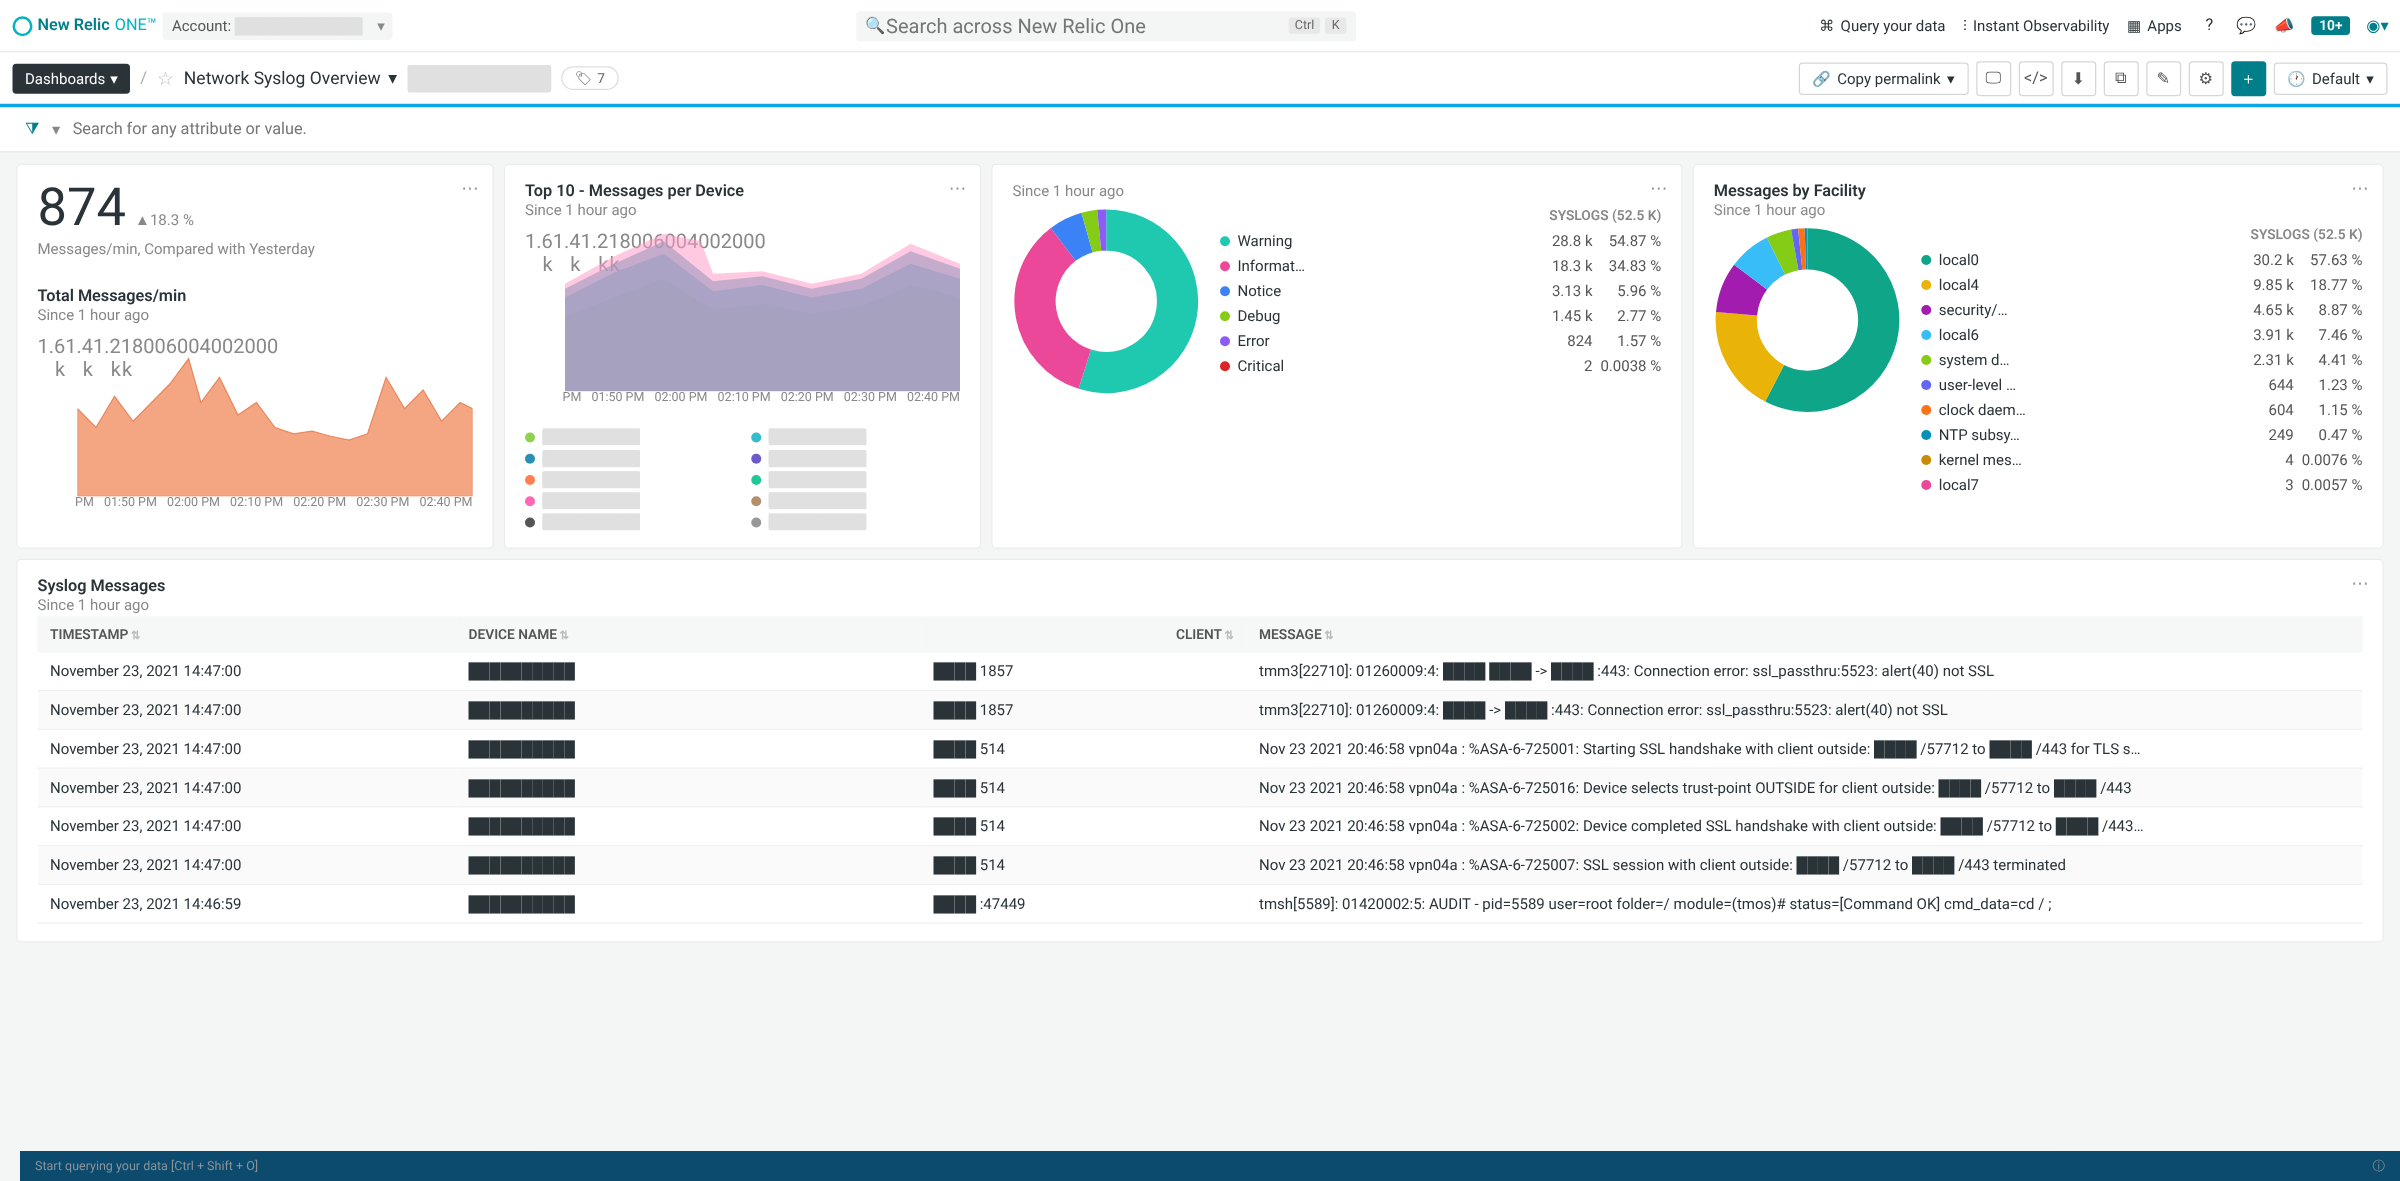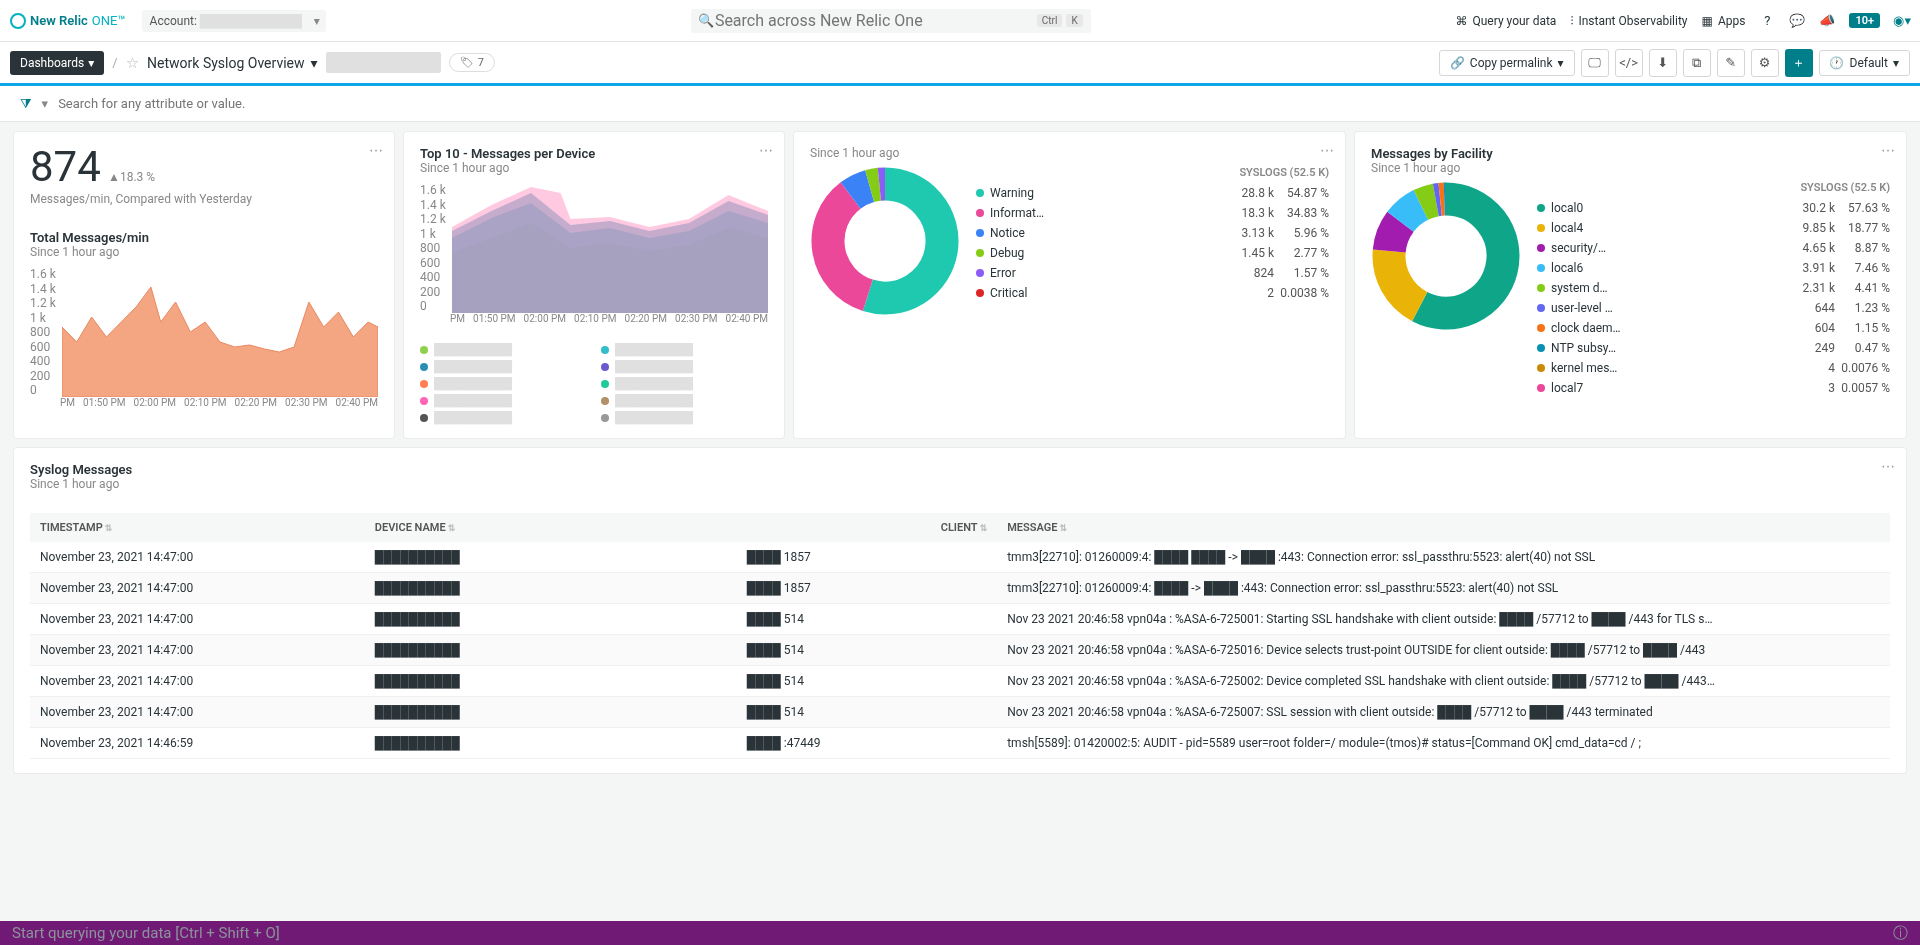--- a/index.html
+++ b/index.html
@@ -1,17 +1,17 @@
 <!DOCTYPE html>
 <html><head>
 <meta charset="utf-8">
 <style>
 *{box-sizing:border-box;margin:0;padding:0;font-family:-apple-system,BlinkMacSystemFont,"Segoe UI",Roboto,sans-serif}
 body{background:#f4f5f5;color:#293338;font-size:13px;overflow:hidden;height:945px;width:1920px}
-.topbar{height:42px;background:#fff;border-bottom:1px solid #e3e4e4;display:flex;align-items:center;padding:0 10px;gap:16px}
+.topbar{height:42px;background:#fff;border-bottom:1px solid #e3e4e4;display:flex;align-items:center;padding:0 10px;gap:4px}
 .logo{display:flex;align-items:center;gap:4px;font-weight:600;color:#007e8a;font-size:13px}
 .logo-mark{width:16px;height:16px;border:2px solid #00b3c3;border-radius:50%;display:inline-block;position:relative}
 .logo-one{color:#00b3c3;font-weight:400}
 .account-sel{background:#f4f5f5;border:none;padding:4px 24px 4px 8px;border-radius:3px;font-size:12px;color:#555;position:relative;cursor:pointer}
 .account-sel::after{content:"▾";position:absolute;right:6px;color:#888}
 .redact{background:#e0e0e0;color:#e0e0e0;border-radius:2px}
 .search-global{flex:0 0 400px;margin:0 auto;position:relative;display:flex;align-items:center;background:#f4f5f5;border-radius:3px;height:24px;padding:0 8px}
 .search-global input{border:none;background:transparent;flex:1;font-size:16px;outline:none;color:#be185d}
 .search-global .kbd{background:#e8e8e8;padding:1px 5px;border-radius:2px;font-size:10px;color:#666;margin-left:4px}
 .nav-right{display:flex;align-items:center;gap:14px;margin-left:auto}
@@ -35,39 +35,39 @@
 .grid{display:grid;grid-template-columns:380px 380px 1fr 1fr;gap:10px}
 .card{background:#fff;border-radius:3px;padding:14px 16px;position:relative;box-shadow:0 0 0 1px rgba(0,0,0,0.04)}
 .card-menu{position:absolute;top:10px;right:10px;color:#999;cursor:pointer;letter-spacing:1px;font-size:14px}
 .kpi-big{font-size:42px;font-weight:400;line-height:1}
 .kpi-trend{font-size:12px;color:#888;margin-left:4px}
 .kpi-trend .up{color:#888}
 .kpi-sub{font-size:12px;color:#888;margin-top:4px}
 .card-title{font-size:13px;font-weight:600;color:#293338}
 .card-sub{font-size:12px;color:#888}
 .chart-area{height:150px;margin-top:8px;position:relative}
-.axis-y{position:absolute;left:0;top:0;bottom:20px;width:30px;display:flex;flex-direction:column;justify-content:space-between;font-size:12px;color:#888;text-align:left;padding-right:4px}
+.axis-y{position:absolute;left:0;top:0;bottom:20px;width:30px;display:flex;flex-direction:row;justify-content:space-between;font-size:16px;color:#888;text-align:right;padding-right:4px}
 .axis-x{position:absolute;left:30px;right:0;bottom:0;height:20px;display:flex;justify-content:space-between;font-size:10px;color:#888}
 .plot{position:absolute;left:32px;right:0;top:0;bottom:20px}
 .legend-grid{display:grid;grid-template-columns:1fr 1fr;gap:4px 14px;margin-top:10px;font-size:11px;color:#888}
 .leg-item{display:flex;align-items:center;gap:6px}
 .dot{width:8px;height:8px;border-radius:50%;display:inline-block;flex-shrink:0}
 .donut-wrap{display:flex;align-items:flex-start;gap:16px;margin-top:6px}
 .donut{width:150px;height:150px;flex-shrink:0}
 .legend-table{flex:1;font-size:12px}
 .legend-table .row{display:grid;grid-template-columns:14px 1fr 50px 55px;gap:0;padding:3px 0;align-items:center}
 .legend-table .hd{font-size:11px;color:#888;font-weight:600;text-align:right;grid-column:1/-1;margin-bottom:4px}
 .num{text-align:right;color:#555}
 .table-card{grid-column:1/-1;margin-top:10px}
-.tbl{width:100%;border-collapse:collapse;font-size:12px;margin-top:22px}
+.tbl{width:100%;border-collapse:collapse;font-size:12px;margin-top:2px}
 .tbl thead th{text-align:left;padding:8px 10px;background:#f6f7f7;font-weight:600;font-size:11px;color:#555;text-transform:uppercase}
 .tbl thead th .sort{font-size:9px;color:#bbb;margin-left:2px}
 .tbl tbody td{padding:8px 10px;border-bottom:1px solid #f0f0f0;white-space:nowrap;overflow:hidden;text-overflow:ellipsis;max-width:0}
 .tbl tbody tr:nth-child(even){background:#fafafa}
-.footer-cmd{position:fixed;bottom:0;left:0;right:0;height:24px;background:#701a75;color:#8a9499;font-family:monospace;font-size:15px;padding:0 12px;display:flex;align-items:center}
+.footer-cmd{position:fixed;bottom:0;left:16px;right:0;height:24px;background:#0c4a6e;color:#8a9499;font-family:monospace;font-size:10px;padding:0 12px;display:flex;align-items:center}
 .footer-cmd .info{margin-left:auto;color:#8a9499}
 svg{display:block}
 </style>
 </head>
 <body>
 
 <div class="topbar">
   <div class="logo">
     <span class="logo-mark"></span>
     <span>New Relic</span>

